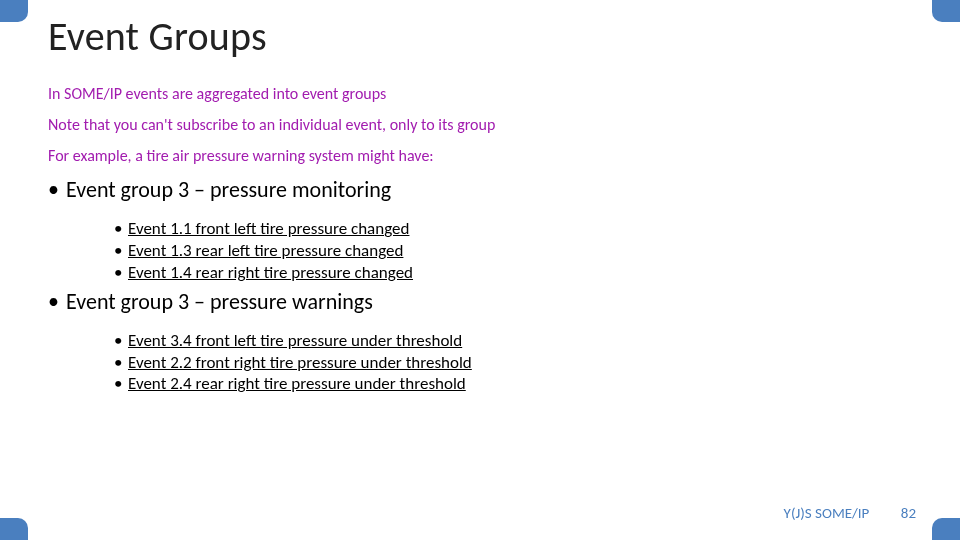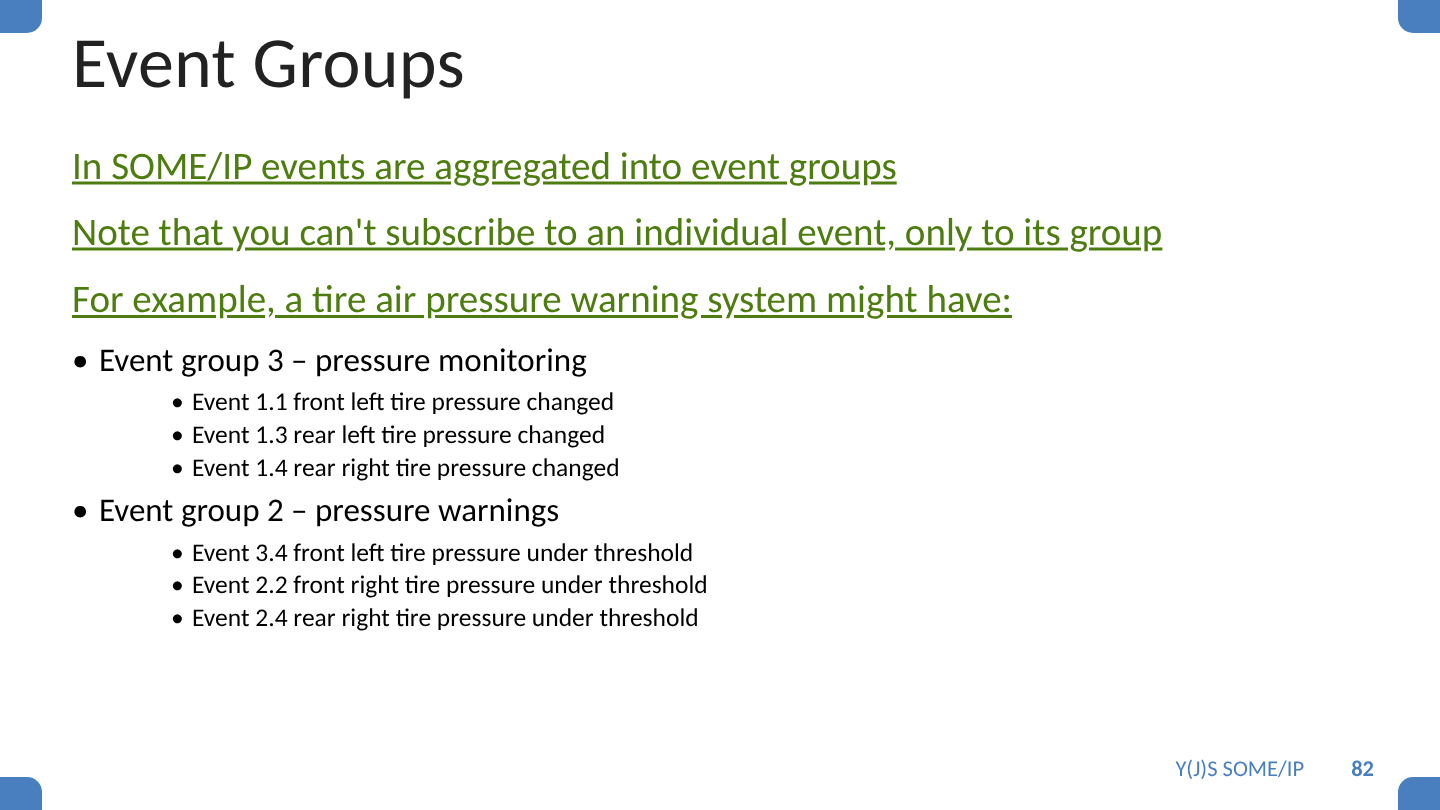--- a/index.html
+++ b/index.html
@@ -28,32 +28,31 @@
     .corner-br { bottom: 0; right: 0; border-top-left-radius: 10px; }
     .slide {
       position: absolute;
       top: 0;
       left: 0;
       width: 960px;
       height: 540px;
       padding: 12px 48px 0 48px;
     }
     .title {
-      font-size: 48px;
+      font-size: 40px;
       font-weight: 400;
       color: #222;
       margin-bottom: 22px;
       letter-spacing: 0.2px;
     }
     .body p.lead {
-      font-size: 26px;
+      font-size: 16px;
       line-height: 1.32;
       margin-bottom: 10px;
-      color: #4d7c0f;
-      text-decoration: underline;
+      color: #a21caf;
     }
     .indent {
       display: block;
       padding-left: 48px;
     }
     ul.lvl1 {
       list-style: none;
       padding-left: 0;
       margin-top: 4px;
     }
@@ -66,22 +65,23 @@
     }
     ul.lvl1 > li::before {
       content: "•";
       position: absolute;
       left: 0;
       top: 0;
     }
     ul.lvl2 {
       list-style: none;
       padding-left: 48px;
-      margin-top: 3px;
+      margin-top: 14px;
       margin-bottom: 4px;
+      text-decoration: underline;
     }
     ul.lvl2 > li {
       font-size: 17px;
       line-height: 1.28;
       padding-left: 14px;
       position: relative;
     }
     ul.lvl2 > li::before {
       content: "•";
       position: absolute;
@@ -92,21 +92,21 @@
       position: absolute;
       bottom: 18px;
       right: 44px;
       font-size: 15px;
       color: #4a7fbf;
     }
     .footer .label {
       margin-right: 28px;
     }
     .footer .page {
-      font-weight: 700;
+      font-weight: 400;
     }
   </style>
 </head>
 <body>
 
 <div class="corner corner-tl"></div>
 <div class="corner corner-tr"></div>
 <div class="corner corner-bl"></div>
 <div class="corner corner-br"></div>
 
@@ -123,21 +123,21 @@
     <ul class="lvl1">
       <li>
         <span>Event group 3 – pressure monitoring</span>
         <ul class="lvl2">
           <li>Event 1.1 front left tire pressure changed</li>
           <li>Event 1.3 rear left tire pressure changed</li>
           <li>Event 1.4 rear right tire pressure changed</li>
         </ul>
       </li>
       <li>
-        <span>Event group 2 – pressure warnings</span>
+        <span>Event group 3 – pressure warnings</span>
         <ul class="lvl2">
           <li>Event 3.4 front left tire pressure under threshold</li>
           <li>Event 2.2 front right tire pressure under threshold</li>
           <li>Event 2.4 rear right tire pressure under threshold</li>
         </ul>
       </li>
     </ul>
   </div>
 
   <div class="footer">

